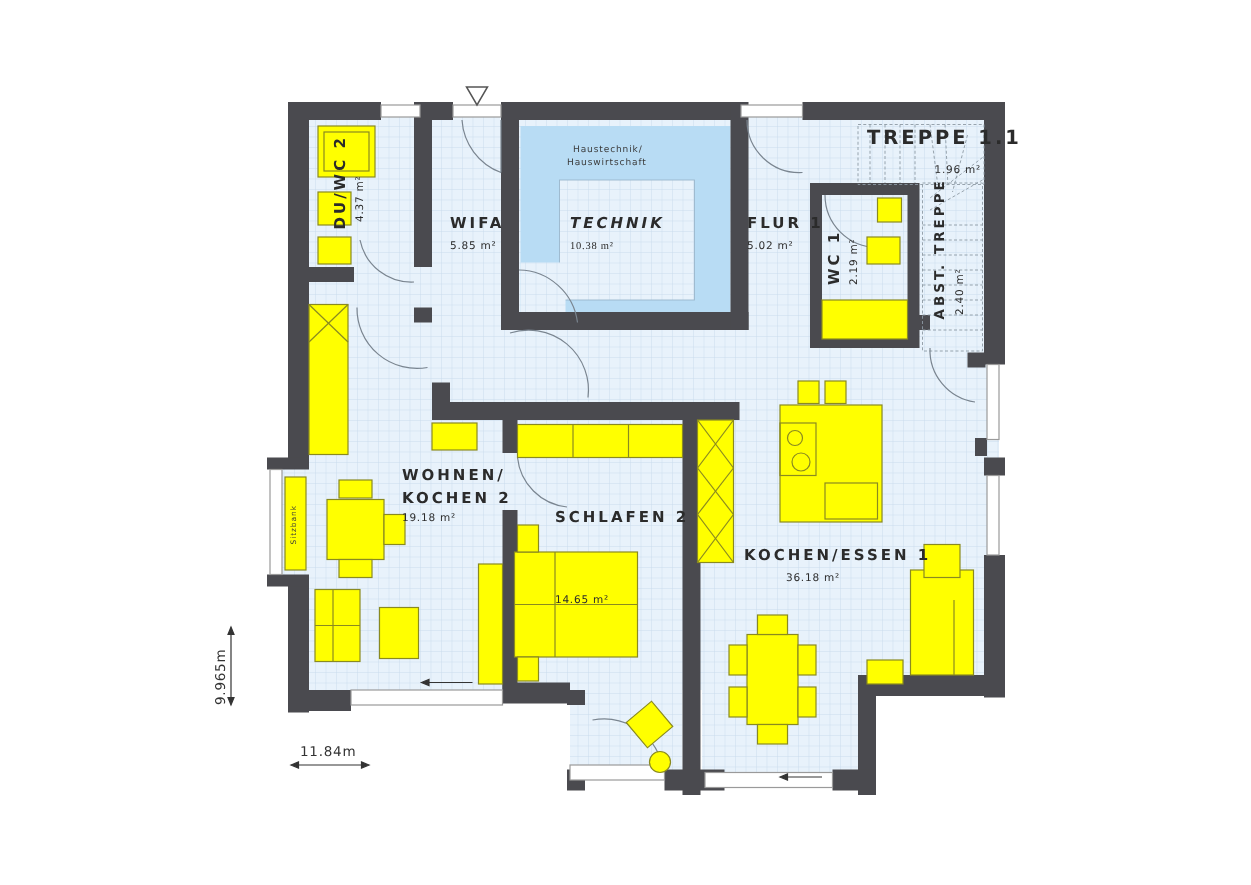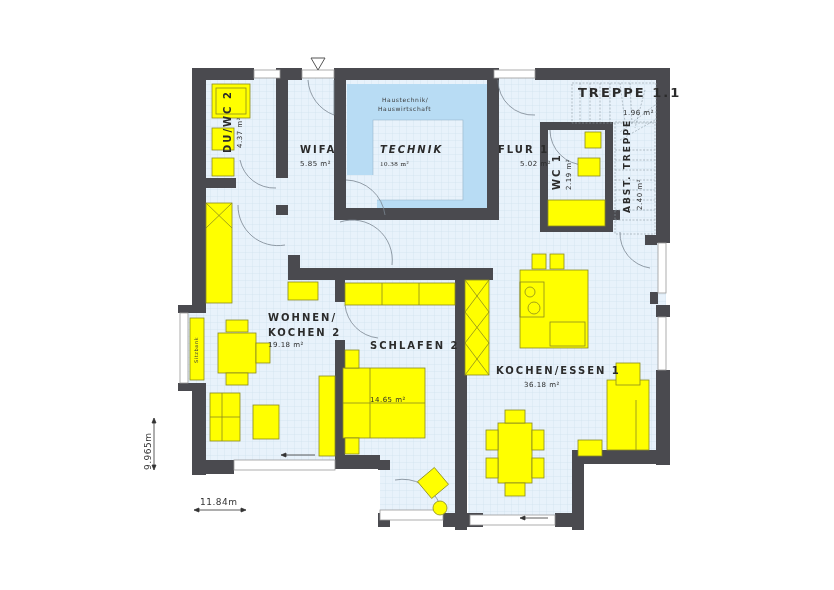--- a/index.html
+++ b/index.html
@@ -236,21 +236,21 @@
 
 <div class="lbl" style="left:300px; top:144px;">WIFA</div>
 <div class="area" style="left:300px; top:160px;">5.85 m²</div>
 
 <div class="small" style="left:382px; top:96px;">Haustechnik/</div>
 <div class="small" style="left:378px; top:105px;">Hauswirtschaft</div>
 <div class="lbl" style="left:380px; top:144px;font-style:italic;">TECHNIK</div>
 <div class="area" style="left:380px; top:160px;font-family:Liberation Serif, serif;">10.38 m²</div>
 
 <div class="lbl" style="left:498px; top:144px;">FLUR 1</div>
-<div class="area" style="left:498px; top:160px;margin-left:22px;">5.02 m²</div>
+<div class="area" style="left:498px; top:160px;">5.02 m²</div>
 
 <div class="lbl" style="left:578px; top:85px; font-size:13px;">TREPPE 1.1</div>
 <div class="area" style="left:578px; top:109px;margin-left:45px;">1.96 m²</div>
 
 <div class="lbl vert" style="left:551px; top:190px;">WC 1</div>
 <div class="area vert" style="left:565px; top:190px;">2.19 m²</div>
 
 <div class="lbl vert" style="left:622px; top:213px; font-size:9px;">ABST. TREPPE</div>
 <div class="area vert" style="left:636px; top:210px;">2.40 m²</div>
 

